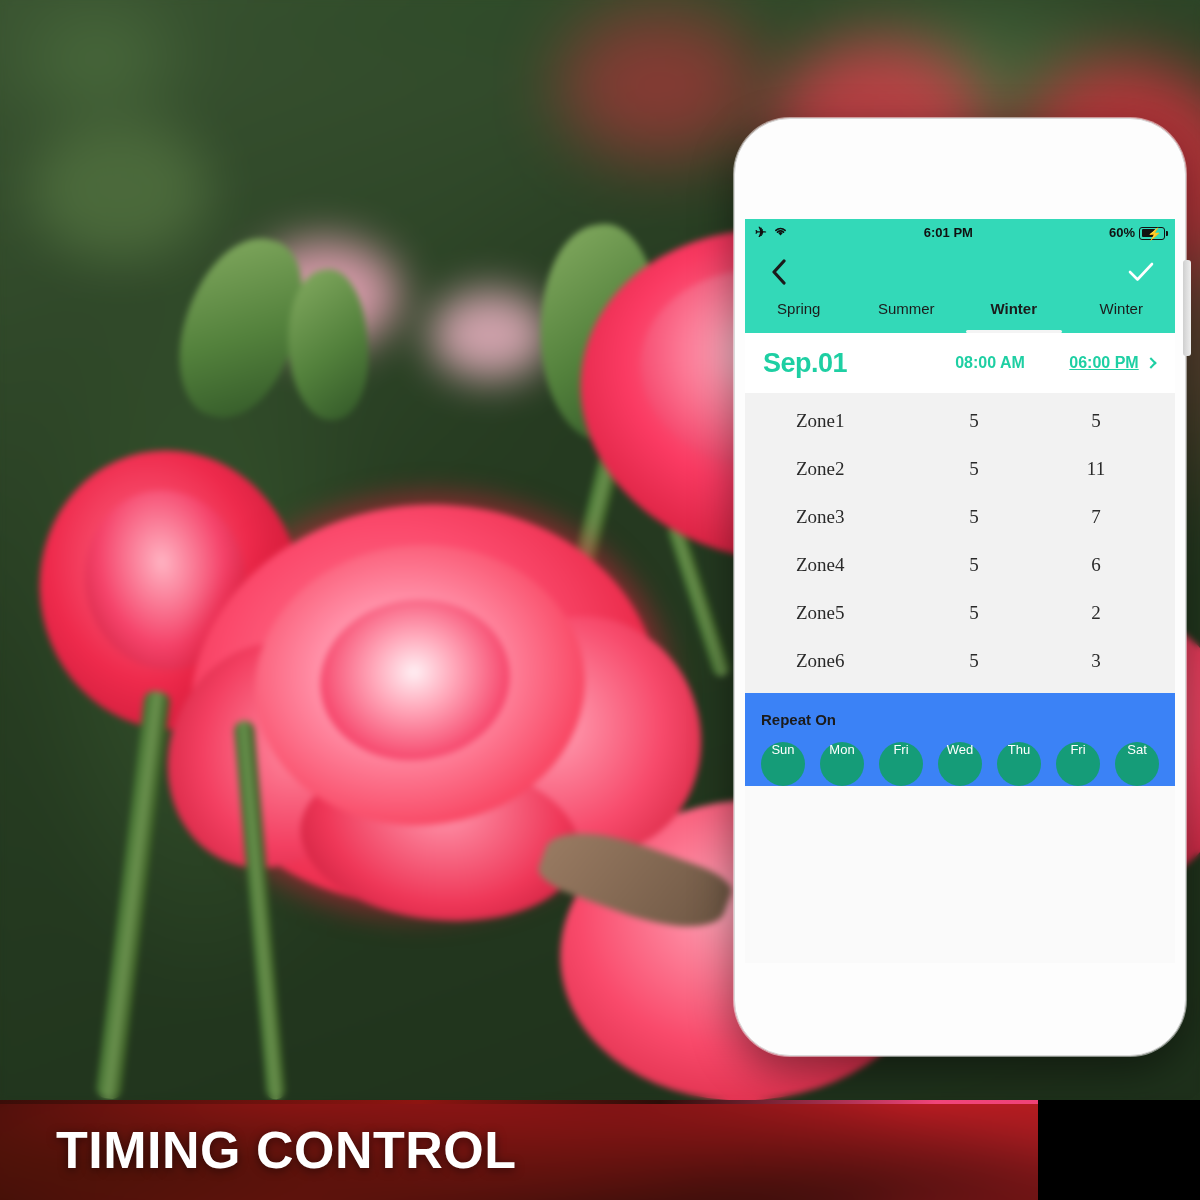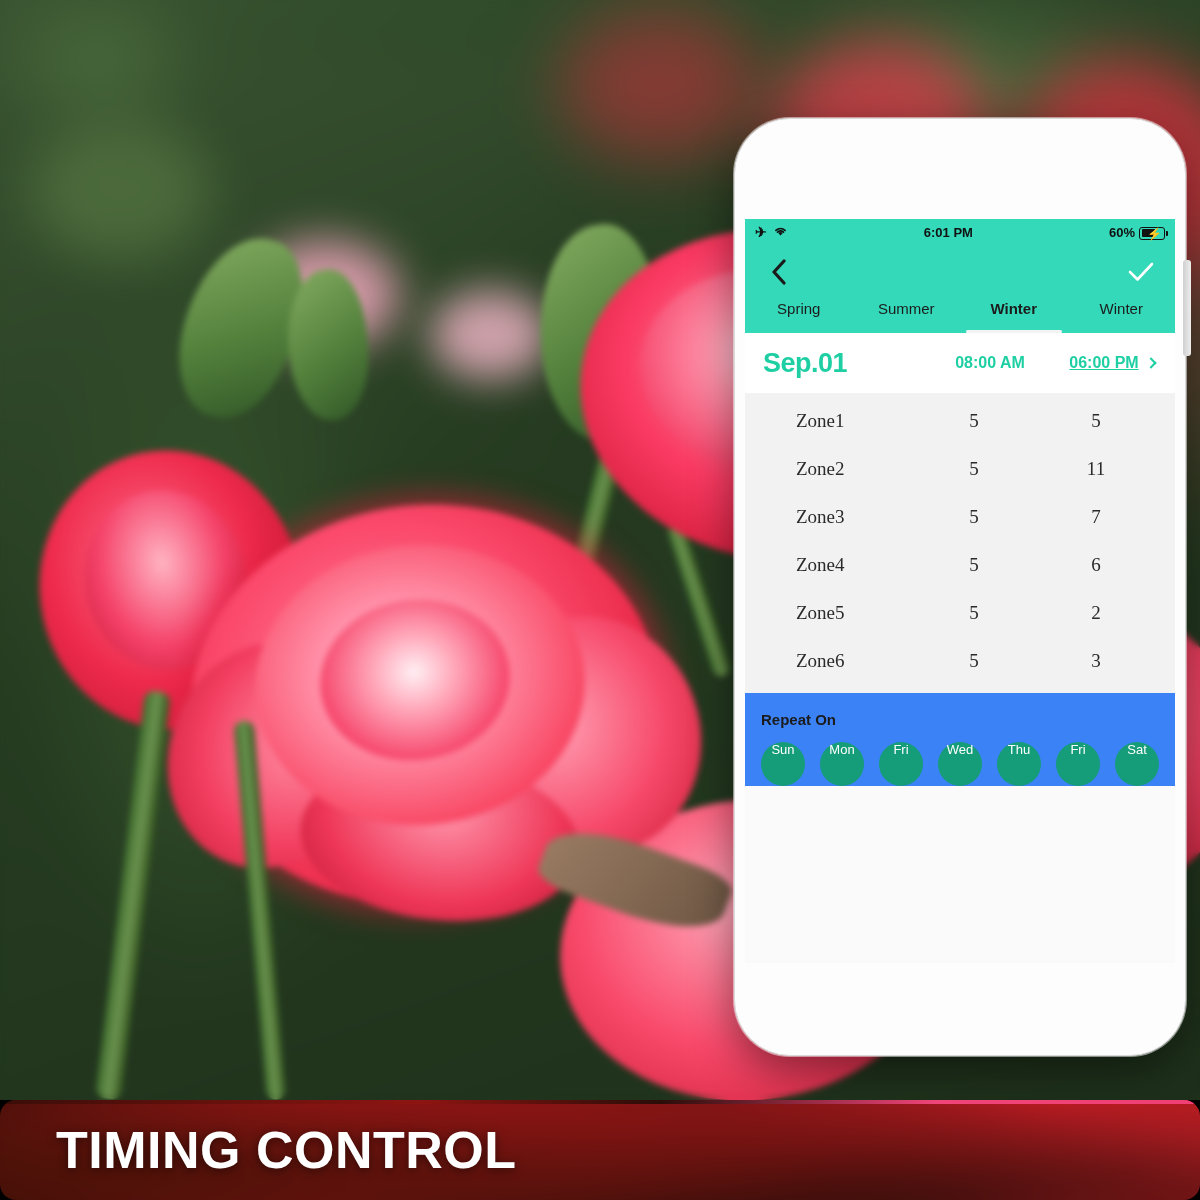--- a/index.html
+++ b/index.html
@@ -130,23 +130,22 @@
   #stem3 { left: 585px; top: 420px; width: 22px; height: 190px; transform: rotate(14deg); }
   #stem4 { left: 690px; top: 520px; width: 18px; height: 160px; transform: rotate(-18deg); }
   #sepal-brown { position: absolute; left: 540px; top: 845px; width: 190px; height: 70px;
                  background: linear-gradient(110deg, #9b7c63, #6d5643); border-radius: 50% 20% 50% 20%; transform: rotate(20deg); }
   #photo-blur-layer { position: absolute; inset: 0; backdrop-filter: blur(3px); }
 
   
   #caption-banner {
     position: absolute;
     left: 0; top: 1100px;
-    width: 1200px; height: 100px;
+    width: 1038px; height: 100px;
     overflow: hidden;
-    border-radius: 16px;
   }
   #caption-bg {
     position: absolute; inset: -40px;
     background:
       radial-gradient(ellipse at 14% 60%, #4c1208 0%, rgba(76,18,8,0) 70%),
       radial-gradient(ellipse at 40% 40%, #b5161c 0%, rgba(181,22,28,0) 65%),
       radial-gradient(ellipse at 66% 70%, #1a0b08 0%, rgba(26,11,8,0) 60%),
       radial-gradient(ellipse at 88% 45%, #e0222b 0%, rgba(224,34,43,0) 70%),
       linear-gradient(90deg, #2a0c07 0%, #8b1310 30%, #1d0a07 58%, #c41b22 85%, #7e1411 100%);
     filter: blur(16px);

